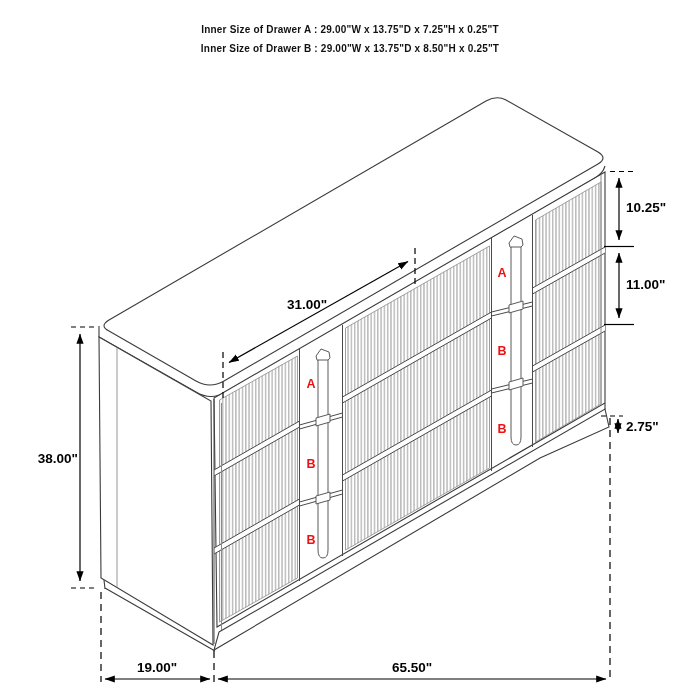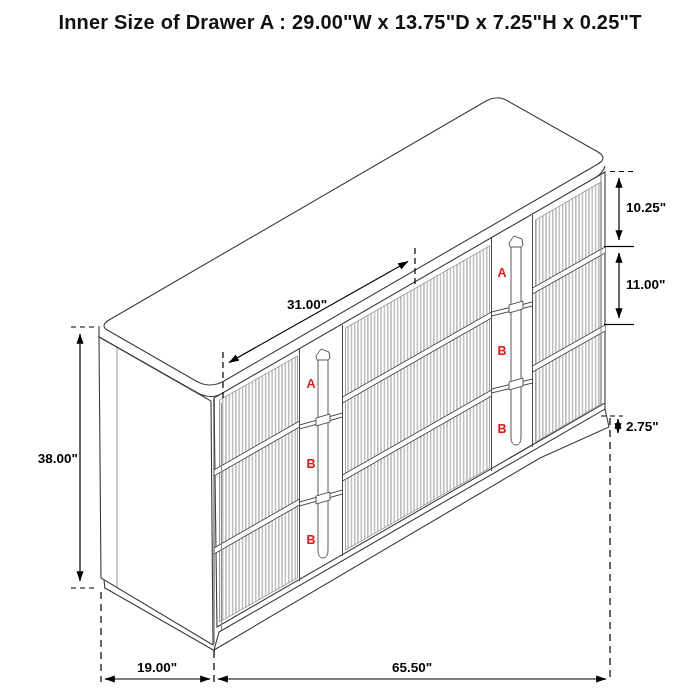--- a/index.html
+++ b/index.html
@@ -1,30 +1,31 @@
 <!DOCTYPE html>
 <html><head>
 <meta charset="utf-8">
 <style>
   html,body{margin:0;padding:0;background:#ffffff;}
   .page{position:relative;width:700px;height:700px;background:#fff;overflow:hidden;
         font-family:"Liberation Sans", sans-serif;}
-  .title{position:absolute;top:13px;left:0;width:700px;text-align:center;
-         font-size:20px;font-weight:bold;color:#111;line-height:19px;letter-spacing:.2px;}
+  .title{position:absolute;top:20px;left:0;width:700px;text-align:center;
+         font-size:10px;font-weight:bold;color:#111;line-height:19px;letter-spacing:.2px;}
   svg{position:absolute;top:0;left:0;}
   .dimtxt{font-family:"Liberation Sans", sans-serif;font-size:13.5px;font-weight:bold;fill:#000;}
   .redtxt{font-family:"Liberation Sans", sans-serif;font-size:12.5px;font-weight:bold;fill:#ee1111;}
 </style>
 </head>
 <body>
 
 <div class="page">
 
   <div class="title">
     <div>Inner Size of Drawer A : 29.00"W x 13.75"D x 7.25"H x 0.25"T</div>
+    <div>Inner Size of Drawer B : 29.00"W x 13.75"D x 8.50"H x 0.25"T</div>
   </div>
 
   <svg width="700" height="700" viewBox="0 0 700 700">
     <defs>
       <pattern id="flute" patternUnits="userSpaceOnUse" width="3.3" height="700">
         <path d="M1.6 0 V700" stroke="#6a6a6a" stroke-width="0.75"></path>
       </pattern>
       <marker id="ah" markerWidth="9" markerHeight="7" refX="8.2" refY="3" orient="auto-start-reverse">
         <path d="M0 0 L8.5 3 L0 6 Z" fill="#000"></path>
       </marker>

